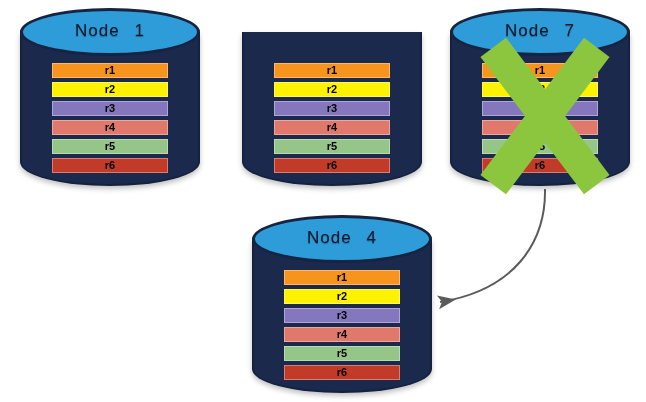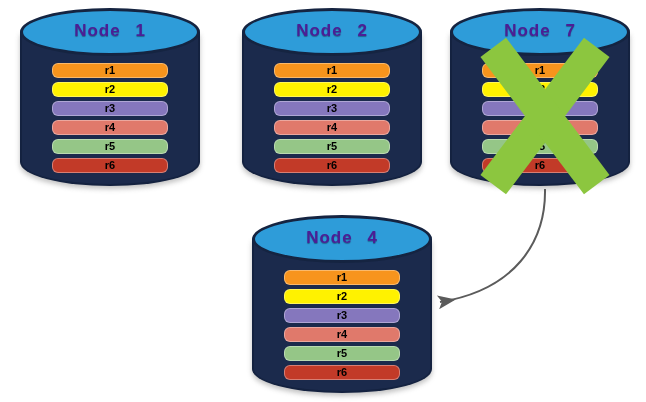--- a/index.html
+++ b/index.html
@@ -35,38 +35,38 @@
     left:0;right:0;top:0;
     height:48px;
     background:#2E9CD9;
     border:3px solid #152441;
     border-radius:50%;
     box-sizing:border-box;
     display:flex;align-items:center;justify-content:center;
     z-index:2;
   }
   .node-title{
-    color:#4c1d95;
+    color:#0f172a;
     font-size:17px;
-    font-weight:bold;
+    font-weight:normal;
     letter-spacing:1px;
     word-spacing:9px;
     padding-bottom:2px;
     text-shadow:0 1px 1px rgba(0,0,0,0.35);
   }
   .bars{
     position:absolute;
     left:32px;top:55px;
     width:116px;
     z-index:3;
   }
   .bar{
     width:116px;height:15px;
     margin-bottom:4px;
-    border-radius:6px;
+    border-radius:0;
     border:1px solid rgba(255,255,255,0.35);
     box-sizing:border-box;
     display:flex;align-items:center;justify-content:center;
   }
   .bar span{
     font-size:11px;
     font-weight:bold;
     color:#000000;
     line-height:13px;
   }
@@ -118,23 +118,20 @@
           <span>r5</span>
         </div>
       <div class="bar" style="background-color: rgb(194, 58, 40);">
           <span>r6</span>
         </div>
     </div>
   </div>
 
   <div class="node n2">
     <div class="cyl-body" style="background-color: rgb(27, 42, 76);"></div>
-    <div class="cyl-top" style="background-color: rgb(46, 156, 217);">
-      <span class="node-title">Node 2</span>
-    </div>
     <div class="bars">
       <div class="bar" style="background-color: rgb(247, 148, 29);">
           <span>r1</span>
         </div>
       <div class="bar" style="background-color: rgb(255, 242, 0);">
           <span>r2</span>
         </div>
       <div class="bar" style="background-color: rgb(133, 119, 189);">
           <span>r3</span>
         </div>

